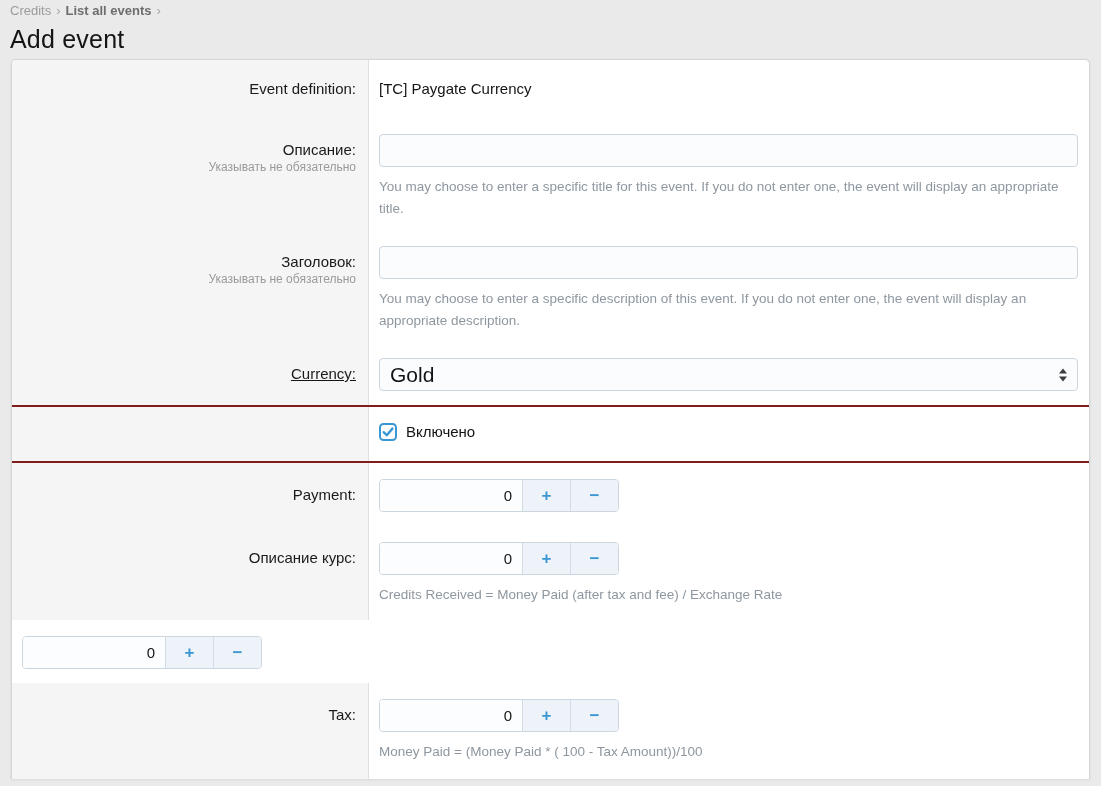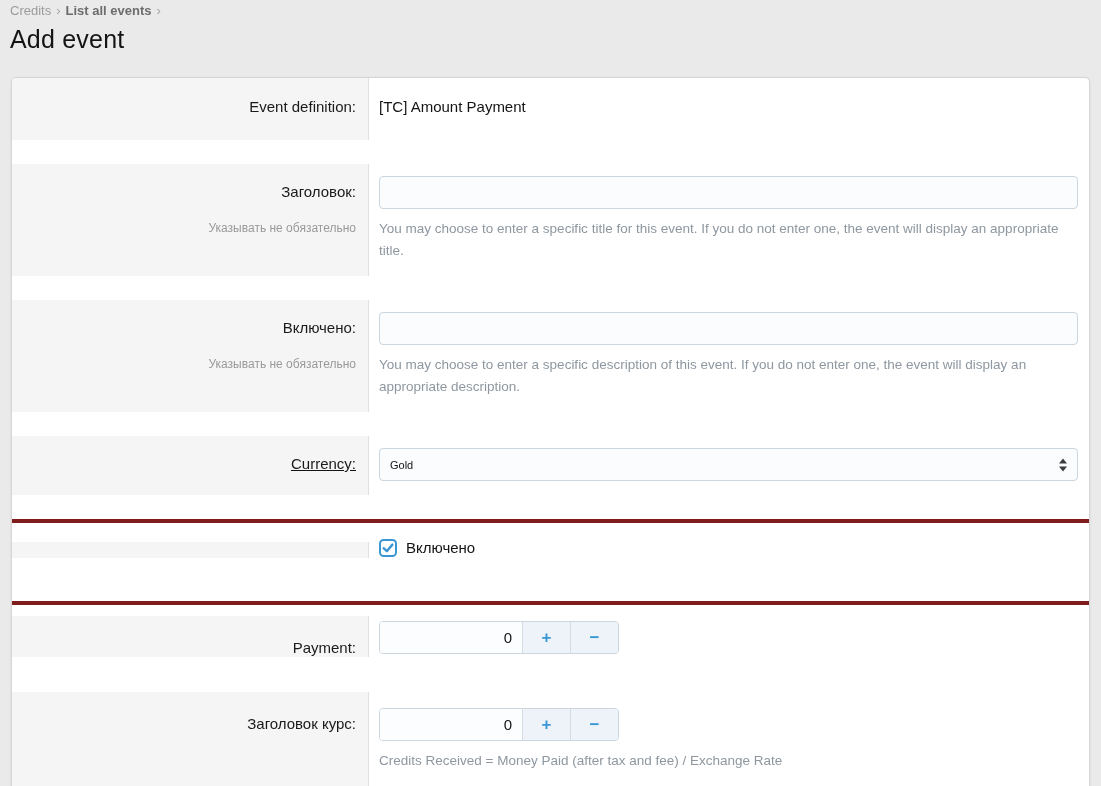--- a/index.html
+++ b/index.html
@@ -9,51 +9,50 @@
     font-family:"Liberation Sans", sans-serif;
     color:#141414;
   }
 
   
   .header { padding:2px 10px 0 10px; }
   .breadcrumb { font-size:13px; color:#9b9b9b; line-height:18px; }
   .breadcrumb a { text-decoration:none; color:#9b9b9b; cursor:pointer; }
   .breadcrumb a.strong { color:#6d6d6d; font-weight:bold; }
   .breadcrumb .sep { margin:0 5px; color:#a8a8a8; }
-  .page-title { font-size:25px; font-weight:400; color:#141414; margin-top:5px; margin-bottom:23px; letter-spacing:0.2px; }
+  .page-title { font-size:25px; font-weight:400; color:#141414; margin-top:5px; margin-bottom:5px; letter-spacing:0.2px; }
 
   
   .panel {
     margin:0 11px;
     background:#ffffff;
     border:1px solid #d5d5d5;
     border-bottom:none;
     border-radius:5px 5px 0 0;
     box-shadow:0 1px 3px rgba(0,0,0,0.07);
     height:720px;
     overflow:hidden;
     display:flex;
     flex-direction:column;
-    gap:24px;
   }
 
   .form-row { display:flex; width:100%; }
-  .row-sep { border-top:4px solid #7f1d1d;align-items:center; }
+  .row-sep { border-top:2px solid #7f1d1d; }
 
   .cell-label {
     flex:none; width:357px;
     background:#f5f5f5;
     border-right:1px solid #e0e0e0;
     text-align:right;
     padding:0 12px 0 10px;
   }
   .cell-content { flex:1; padding:0 11px 0 10px; }
 
   .label-text { font-size:15px; color:#1a1a1a; line-height:18px; }
-  .label-hint { font-size:12px; color:#9a9a9a; line-height:15px; margin-top:20px; }
+  .label-hint { font-size:12px; color:#9a9a9a; line-height:15px; margin-top:1px; }
 
   
   .row-static  .cell-label   { padding-top:20px; }
   .row-static  .cell-content { padding-top:20px; padding-bottom:24px; }
   .row-input   .cell-label   { padding-top:19px; }
   .row-input   .cell-content { padding-top:12px; padding-bottom:14px; }
   .row-select  .cell-label   { padding-top:19px;text-decoration:underline; }
   .row-select  .cell-content { padding-top:12px; padding-bottom:14px; }
   .row-check   .cell-content { padding-top:16px; padding-bottom:16px; }
   .row-check   .cell-label   { padding-top:16px; }
@@ -79,21 +78,21 @@
 
   
   .select-wrap { position:relative; width:100%; }
   .select-el {
     appearance:none; -webkit-appearance:none; -moz-appearance:none;
     display:block; width:100%; height:33px;
     background:#fafcfd;
     border:1px solid #ccd6df;
     border-radius:4px;
     padding:0 28px 0 10px;
-    font-size:11px; color:#141414;
+    font-size:21px; color:#141414;
     font-family:inherit;
     outline:none;
   }
   .select-arrows {
     position:absolute; right:11px; top:50%; transform:translateY(-50%);
     display:flex; flex-direction:column; align-items:center; gap:3px;
     pointer-events:none;
   }
   .tri-up   { width:0; height:0; border-left:4px solid transparent; border-right:4px solid transparent; border-bottom:5px solid #3c3c3c; }
   .tri-down { width:0; height:0; border-left:4px solid transparent; border-right:4px solid transparent; border-top:5px solid #3c3c3c; }
@@ -137,38 +136,38 @@
   <h1 class="page-title">Add event</h1>
 </div>
 
 <div class="panel">
 
   <div class="form-row row-static">
     <div class="cell-label">
       <div class="label-text">Event definition:</div>
     </div>
     <div class="cell-content">
-      <div class="static-value">[TC] Amount Payment</div>
+      <div class="static-value">[TC] Paygate Currency</div>
     </div>
   </div>
 
   <div class="form-row row-input">
     <div class="cell-label">
-      <div class="label-text">Заголовок:</div>
+      <div class="label-text">Описание:</div>
       <div class="label-hint">Указывать не обязательно</div>
     </div>
     <div class="cell-content">
       <input type="text" class="text-input" value="" style="">
       <div class="explain">You may choose to enter a specific title for this event. If you do not enter one, the event will display an appropriate title.</div>
     </div>
   </div>
 
   <div class="form-row row-input">
     <div class="cell-label">
-      <div class="label-text">Включено:</div>
+      <div class="label-text">Заголовок:</div>
       <div class="label-hint">Указывать не обязательно</div>
     </div>
     <div class="cell-content">
       <input type="text" class="text-input" value="" style="">
       <div class="explain">You may choose to enter a specific description of this event. If you do not enter one, the event will display an appropriate description.</div>
     </div>
   </div>
 
   <div class="form-row row-select">
     <div class="cell-label">
@@ -210,21 +209,21 @@
       <div class="spinner">
         <input type="text" class="spinner-input" value="0" style="">
         <button class="spinner-btn"><span>+</span></button>
         <button class="spinner-btn"><span>−</span></button>
       </div>
     </div>
   </div>
 
   <div class="form-row row-spinner">
     <div class="cell-label">
-      <div class="label-text">Заголовок курс:</div>
+      <div class="label-text">Описание курс:</div>
     </div>
     <div class="cell-content">
       <div class="spinner">
         <input type="text" class="spinner-input" value="0" style="">
         <button class="spinner-btn"><span>+</span></button>
         <button class="spinner-btn"><span>−</span></button>
       </div>
       <div class="explain">Credits Received = Money Paid (after tax and fee) / Exchange Rate</div>
     </div>
   </div>

